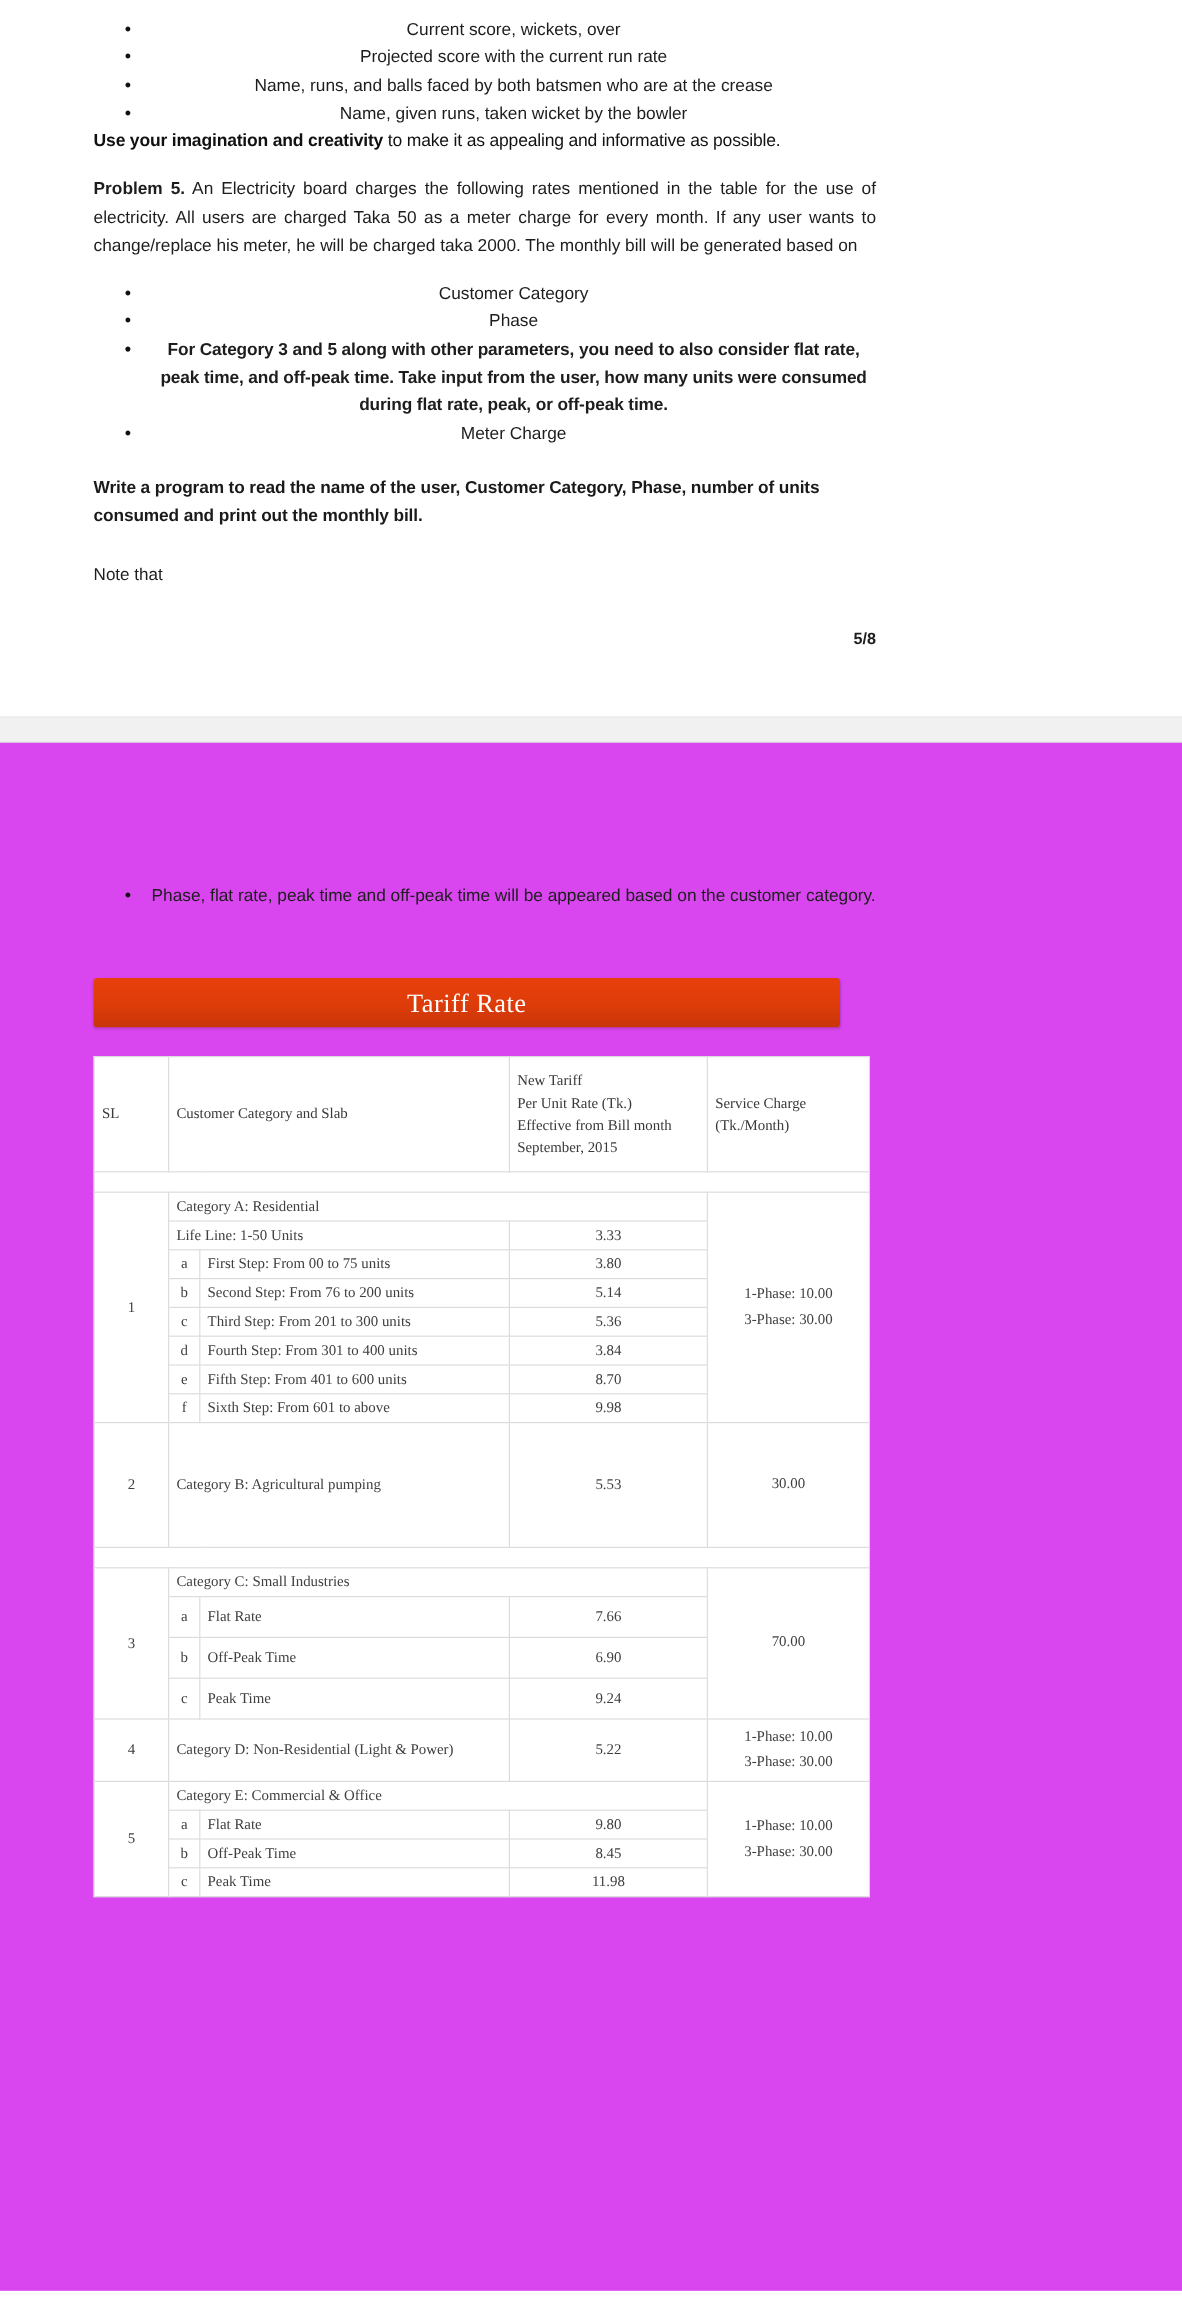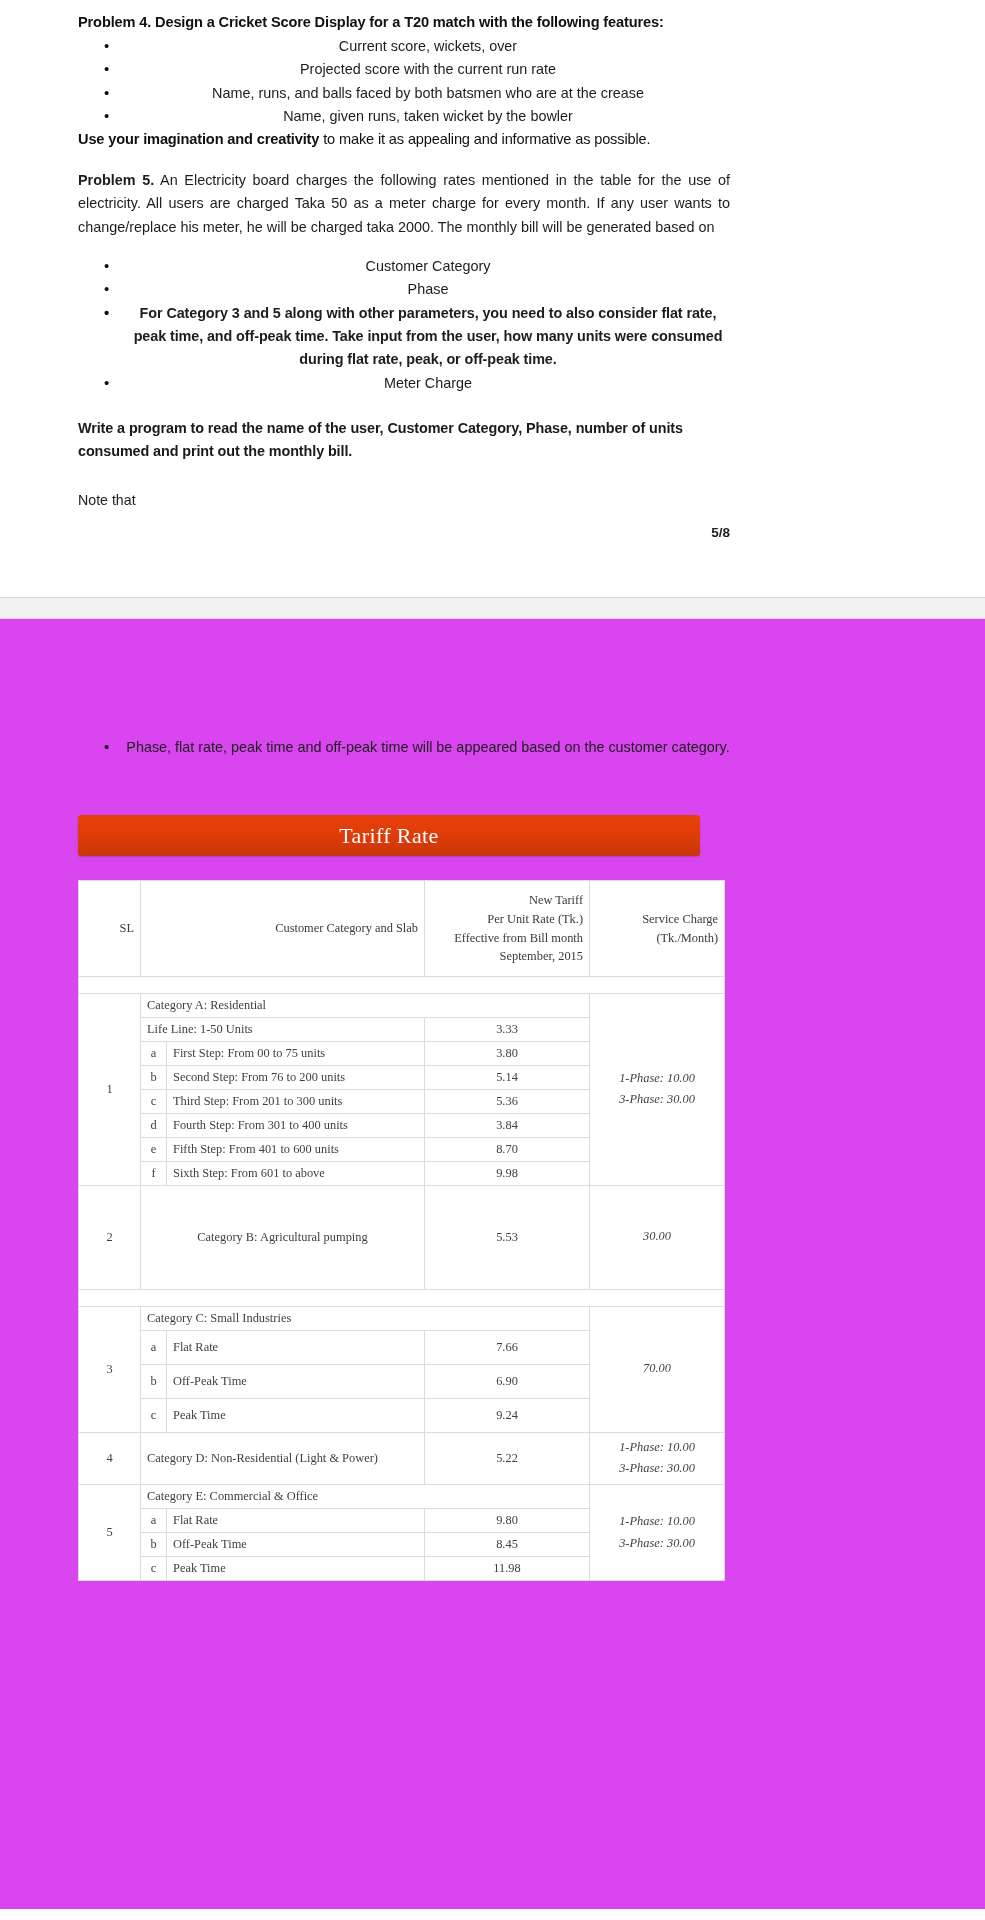--- a/index.html
+++ b/index.html
@@ -163,21 +163,21 @@
   }
   table.tariff td, table.tariff th {
     border: 1px solid #dcdcdc;
     font-size: 12.4px;
     color: #3f3f3f;
     padding: 4px 6px;
     vertical-align: middle;
     font-weight: normal;
   }
   table.tariff th {
-    text-align: right;
+    text-align: left;
     line-height: 1.5;
     padding: 10px 6px;
     color: #3a3a3a;
   }
   .col-sl { width: 62px; }
   .col-cat { width: 258px; }
   .col-rate { width: 165px; }
   .col-svc { width: 135px; }
   .cat-head-span {
     color: #e2503b;
@@ -201,21 +201,20 @@
     color: #3f3f3f;
   }
   .num {
     text-align: center;
     color: #4a4a4a;
   }
   .svc {
     text-align: center;
     color: #4a4a4a;
     line-height: 1.75;
-    font-style: italic;
   }
   .sl-num {
     text-align: center;
     color: #4a4a4a;
     font-size: 12.6px;
   }
   .tall-b { height: 104px; }
   .spacer-row td {
     border: none;
     height: 8px;
@@ -223,21 +222,20 @@
   }
 </style>
 </head>
 <body>
 
 <div class="page">
 
   <div class="page-one">
     <div class="content">
 
-      <div class="hdr-line">Problem 4. Design a Cricket Score Display for a T20 match with the following features:</div>
 
       <ul class="bullets">
         <li>Current score, wickets, over</li>
         <li>Projected score with the current run rate</li>
         <li>Name, runs, and balls faced by both batsmen who are at the crease</li>
         <li>Name, given runs, taken wicket by the bowler</li>
       </ul>
 
       <div class="hdr-line" style="font-weight:normal;margin-top:1px;">
         <b>Use your imagination and creativity</b><span> to make it as appealing and informative as possible.</span>
@@ -351,21 +349,21 @@
             <td class="num">8.70</td>
           </tr>
           <tr>
             <td class="letter">f</td>
             <td class="slab-text">Sixth Step: From 601 to above</td>
             <td class="num">9.98</td>
           </tr>
 
           <tr class="tall-b">
             <td class="sl-num">2</td>
-            <td colspan="2" class="cat-head-span" style="border-right:1px solid #dcdcdc;text-align:center;">Category B: Agricultural pumping</td>
+            <td colspan="2" class="cat-head-span" style="border-right:1px solid #dcdcdc;">Category B: Agricultural pumping</td>
             <td class="num">5.53</td>
             <td class="svc">30.00</td>
           </tr>
 
           <tr class="spacer-row">
               <td colspan="5"></td>
             </tr>
 
           <tr>
             <td class="sl-num" rowspan="4">3</td>

